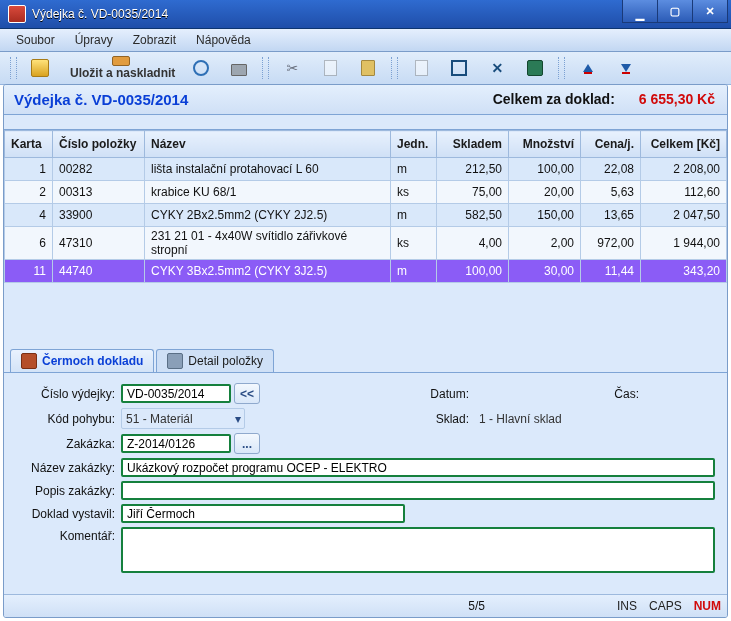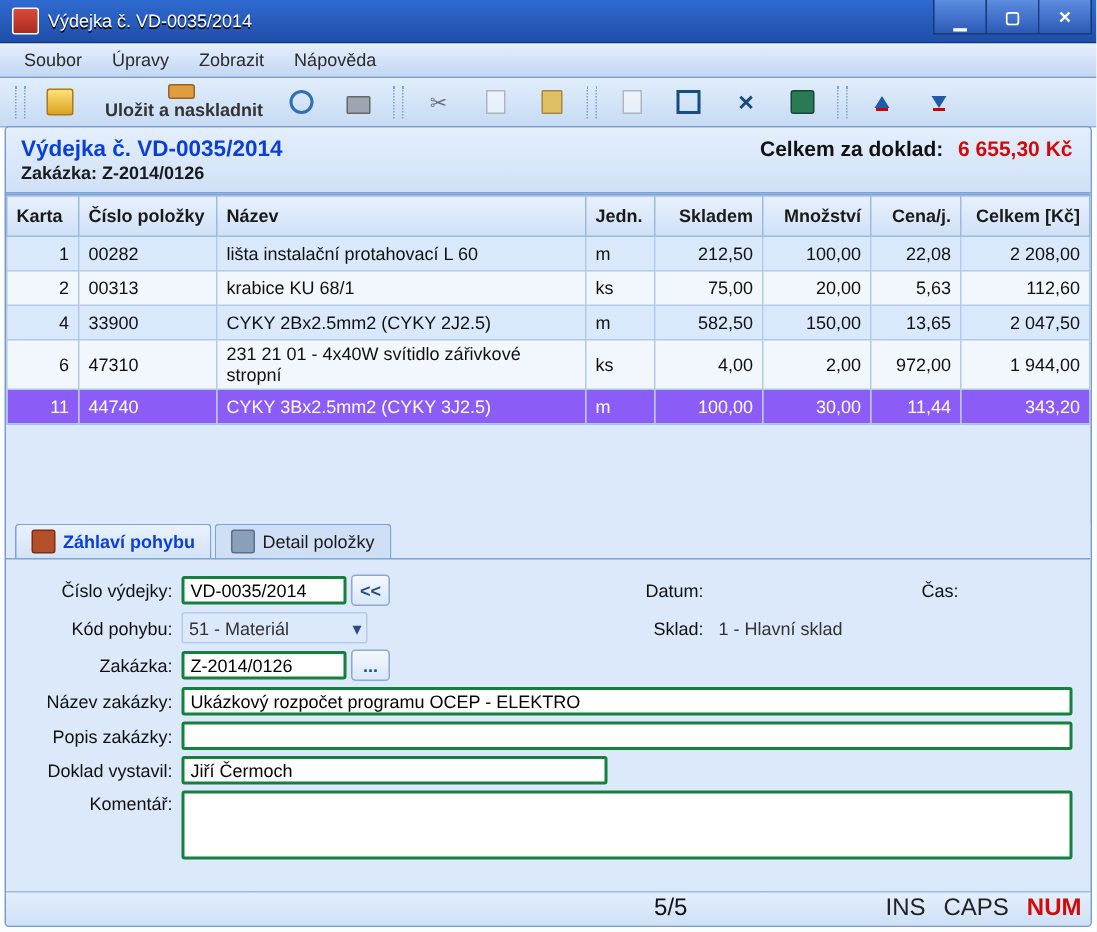--- a/index.html
+++ b/index.html
@@ -35,21 +35,21 @@
   .icon-down{width:0;height:0;border-left:5px solid transparent;border-right:5px solid transparent;border-top:8px solid #1f5ba8;}
   .underline-red{box-shadow:0 3px 0 -1px #c00;}
   
   .client{position:absolute;left:3px;right:3px;top:84px;bottom:3px;border:1px solid #7a9cc9;background:#dbe9fb;border-radius:3px;overflow:hidden;}
   
   .header-panel{padding:6px 10px 6px 10px;border-bottom:1px solid #7ea4d5;background:linear-gradient(#e4effd,#cfe0f6);}
   .doc-title{color:#0a3fd6;font-weight:bold;font-size:15px;}
   .doc-order{color:#1a1a1a;font-weight:bold;}
   .total-panel{position:absolute;right:12px;top:6px;font-size:14px;}
   .total-label{font-weight:bold;color:#111;}
-  .total-value{font-weight:bold;color:#d10a0a;margin-left:6px;}
+  .total-value{font-weight:bold;color:#d10a0a;margin-left:20px;}
   
   .grid{border-top:1px solid #7ea4d5;}
   table.items{width:100%;border-collapse:collapse;table-layout:fixed;}
   table.items th{background:linear-gradient(#e8f1fd,#cfe0f6);border:1px solid #9db9dd;padding:3px 6px;color:#1a1a1a;font-weight:bold;text-align:left;height:20px;}
   table.items th.r, table.items td.r{text-align:right;}
   table.items td{border:1px solid #b4cbe7;padding:2px 6px;height:18px;background:#f2f7fd;color:#111;}
   table.items tr.alt td{background:#d9e8fa;}
   table.items tr.sel td{background:#8b5cf6;color:#fff;}
   
   .tabs{margin-top:6px;border-bottom:1px solid #7ea4d5;padding-left:6px;height:23px;display:flex;align-items:flex-end;background:#dbe9fb;}
@@ -60,21 +60,21 @@
   
   .form{padding:10px 12px 4px 12px;display:grid;grid-template-columns:105px 230px 1fr 70px 130px 40px 70px;row-gap:4px;align-items:center;}
   .form label{text-align:right;padding-right:6px;color:#111;}
   .form input[type=text], .form select, .form textarea{border:2px solid #15803d;background:#fff;height:19px;padding:1px 4px;font:inherit;width:100%;box-sizing:border-box;border-radius:2px;}
   .form textarea{height:46px;resize:none;}
   .inline{display:flex;align-items:center;gap:3px;}
   .btn-small{height:21px;min-width:26px;border:1px solid #8fa9cd;background:linear-gradient(#f3f8fe,#d9e7f9);border-radius:3px;font:inherit;font-weight:bold;color:#2a4c84;padding:0 4px;}
   .readonly{background:#dbe9fb !important;border-color:#b4cbe7 !important;color:#333;display:flex;align-items:center;padding-left:4px;}
   .span-full{grid-column:2 / span 6;}
   
-  .statusbar{position:absolute;left:0;right:0;bottom:0;height:22px;background:linear-gradient(#e4effd,#cfe0f6);border-top:1px solid #9db9dd;display:flex;align-items:center;padding:0 6px;font-size:16px;}
+  .statusbar{position:absolute;left:0;right:0;bottom:0;height:22px;background:linear-gradient(#e4effd,#cfe0f6);border-top:1px solid #9db9dd;display:flex;align-items:center;padding:0 6px;font-size:12px;}
   .status-seg{margin-left:12px;color:#222;}
   .status-right{margin-left:auto;display:flex;align-items:center;}
   .status-num{color:#d10a0a;font-weight:bold;margin-left:12px;}
   .status-counter{margin-right:120px;color:#111;}
   
   .grid-area{position:absolute;left:0;right:0;top:44px;bottom:22px;display:flex;flex-direction:column;}
   .spacer{flex:0 0 60px;}
 </style>
 </head>
 <body>
@@ -145,24 +145,20 @@
     </div>
   <div class="tb-btn">
       <span class="icon-down underline-red"></span>
     </div>
 </div>
 
 <div class="client">
 
   <div class="header-panel" style="position:relative;">
     <div class="doc-title">Výdejka č. VD-0035/2014</div>
-    <div class="doc-order">
-      <span>Zakázka:</span>
-      <span>Z-2014/0126</span>
-    </div>
     <div class="total-panel">
       <span class="total-label">Celkem za doklad:</span>
       <span class="total-value">6 655,30 Kč</span>
     </div>
   </div>
 
   <div class="grid-area">
 
     <div class="grid">
       <table class="items">
@@ -241,21 +237,21 @@
             </tr>
           </tbody>
       </table>
     </div>
 
     <div class="spacer"></div>
 
     <div class="tabs">
       <div class="tab">
         <span class="tab-icon"></span>
-        <span>Záhlaví pohybu</span>
+        <span>Čermoch dokladu</span>
       </div>
       <div class="tab inactive">
         <span class="tab-icon"></span>
         <span>Detail položky</span>
       </div>
     </div>
 
     <div class="form">
       <label>Číslo výdejky:</label>
       <div class="inline">

